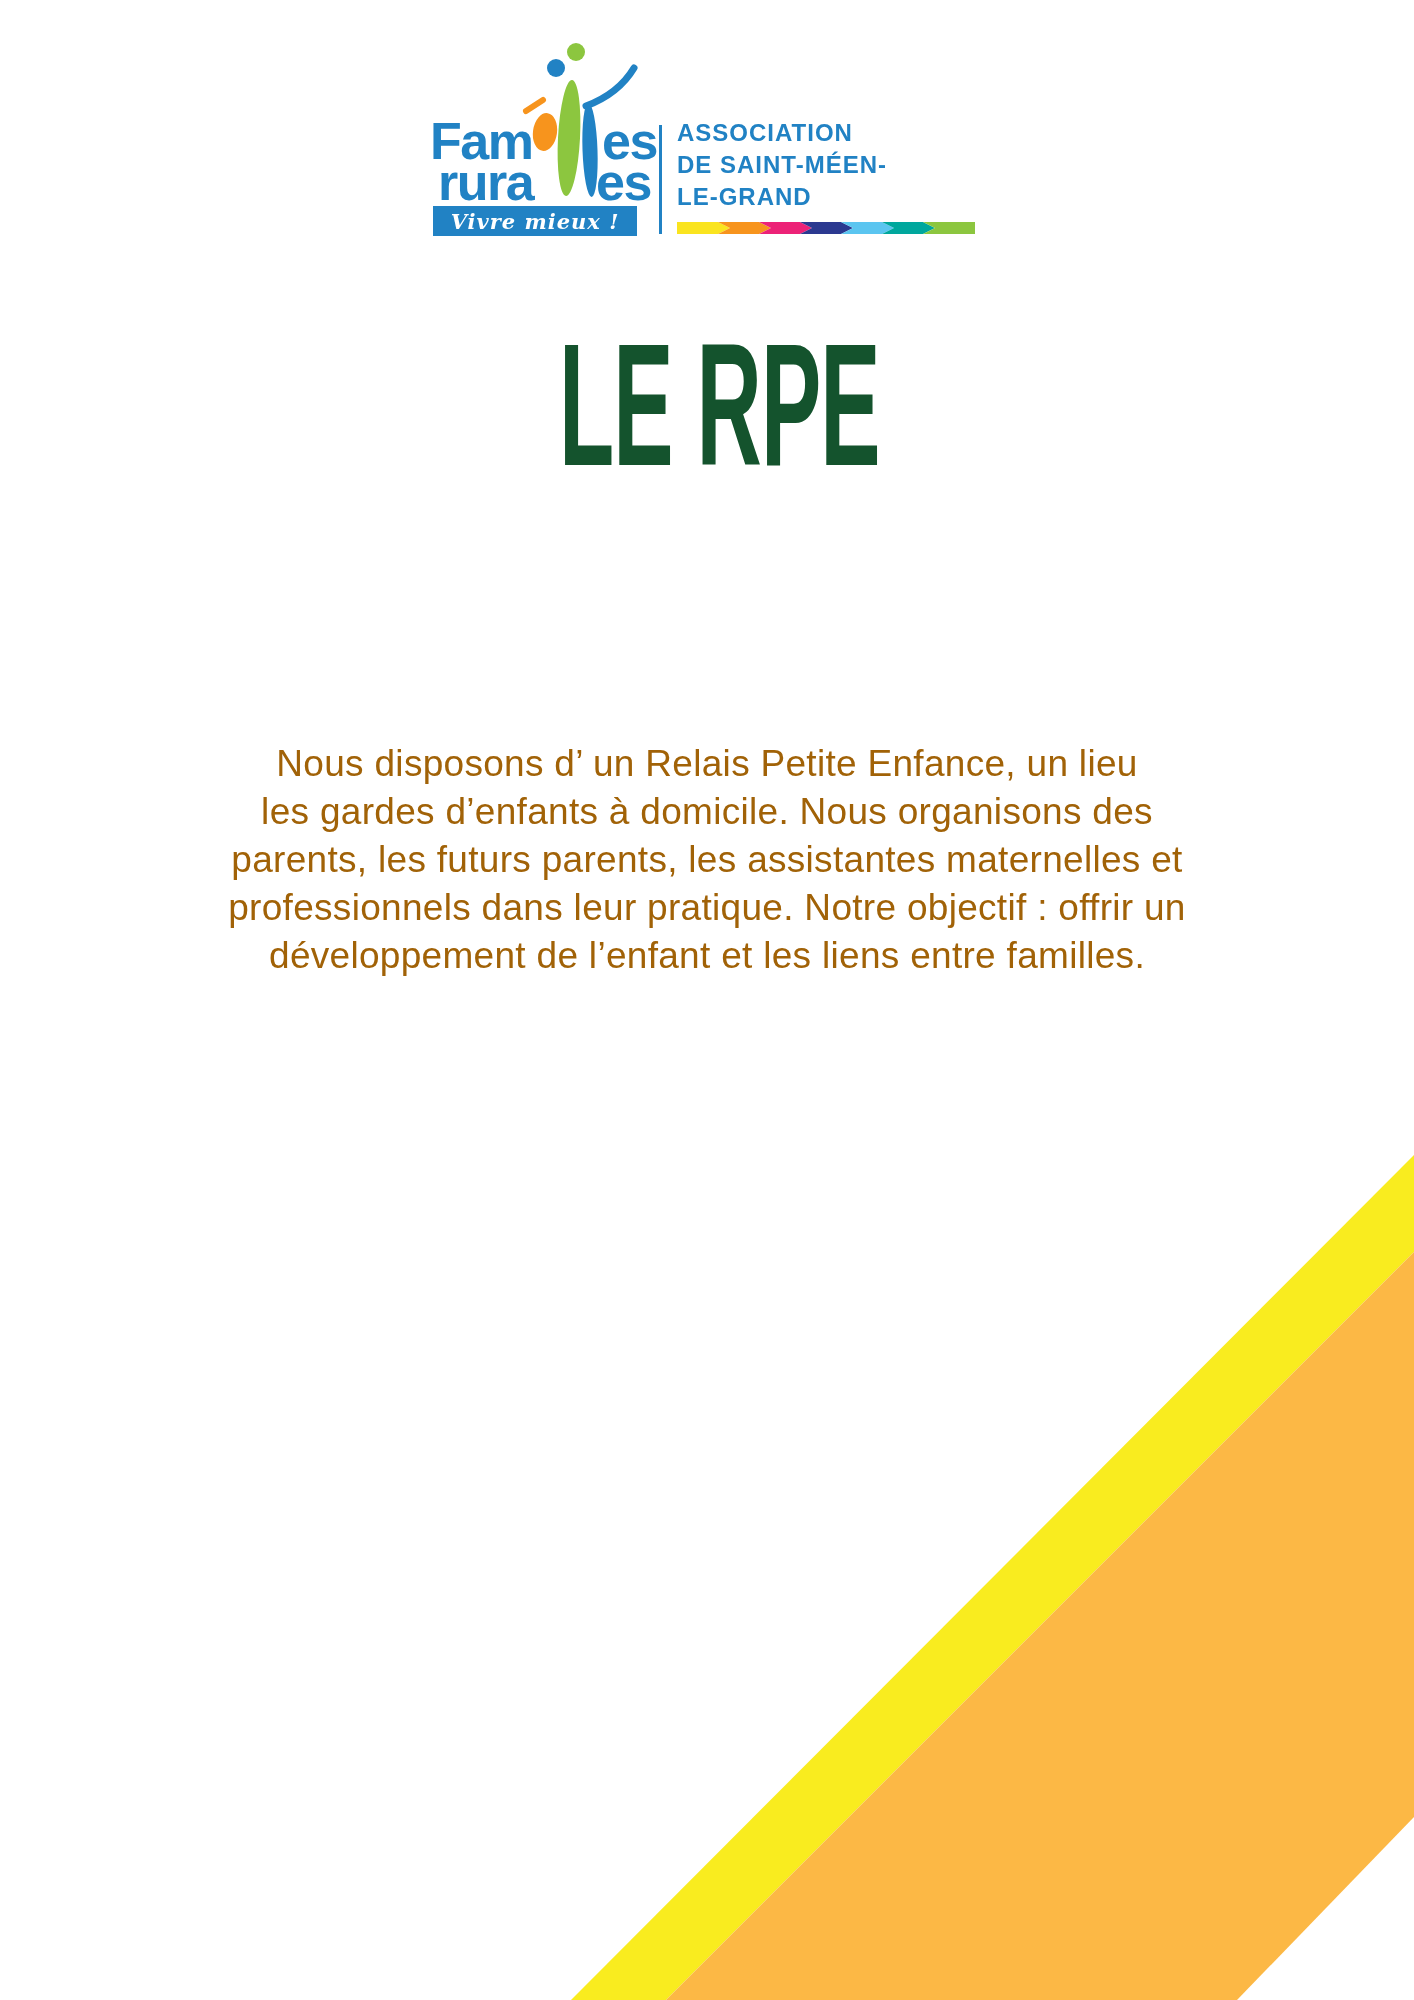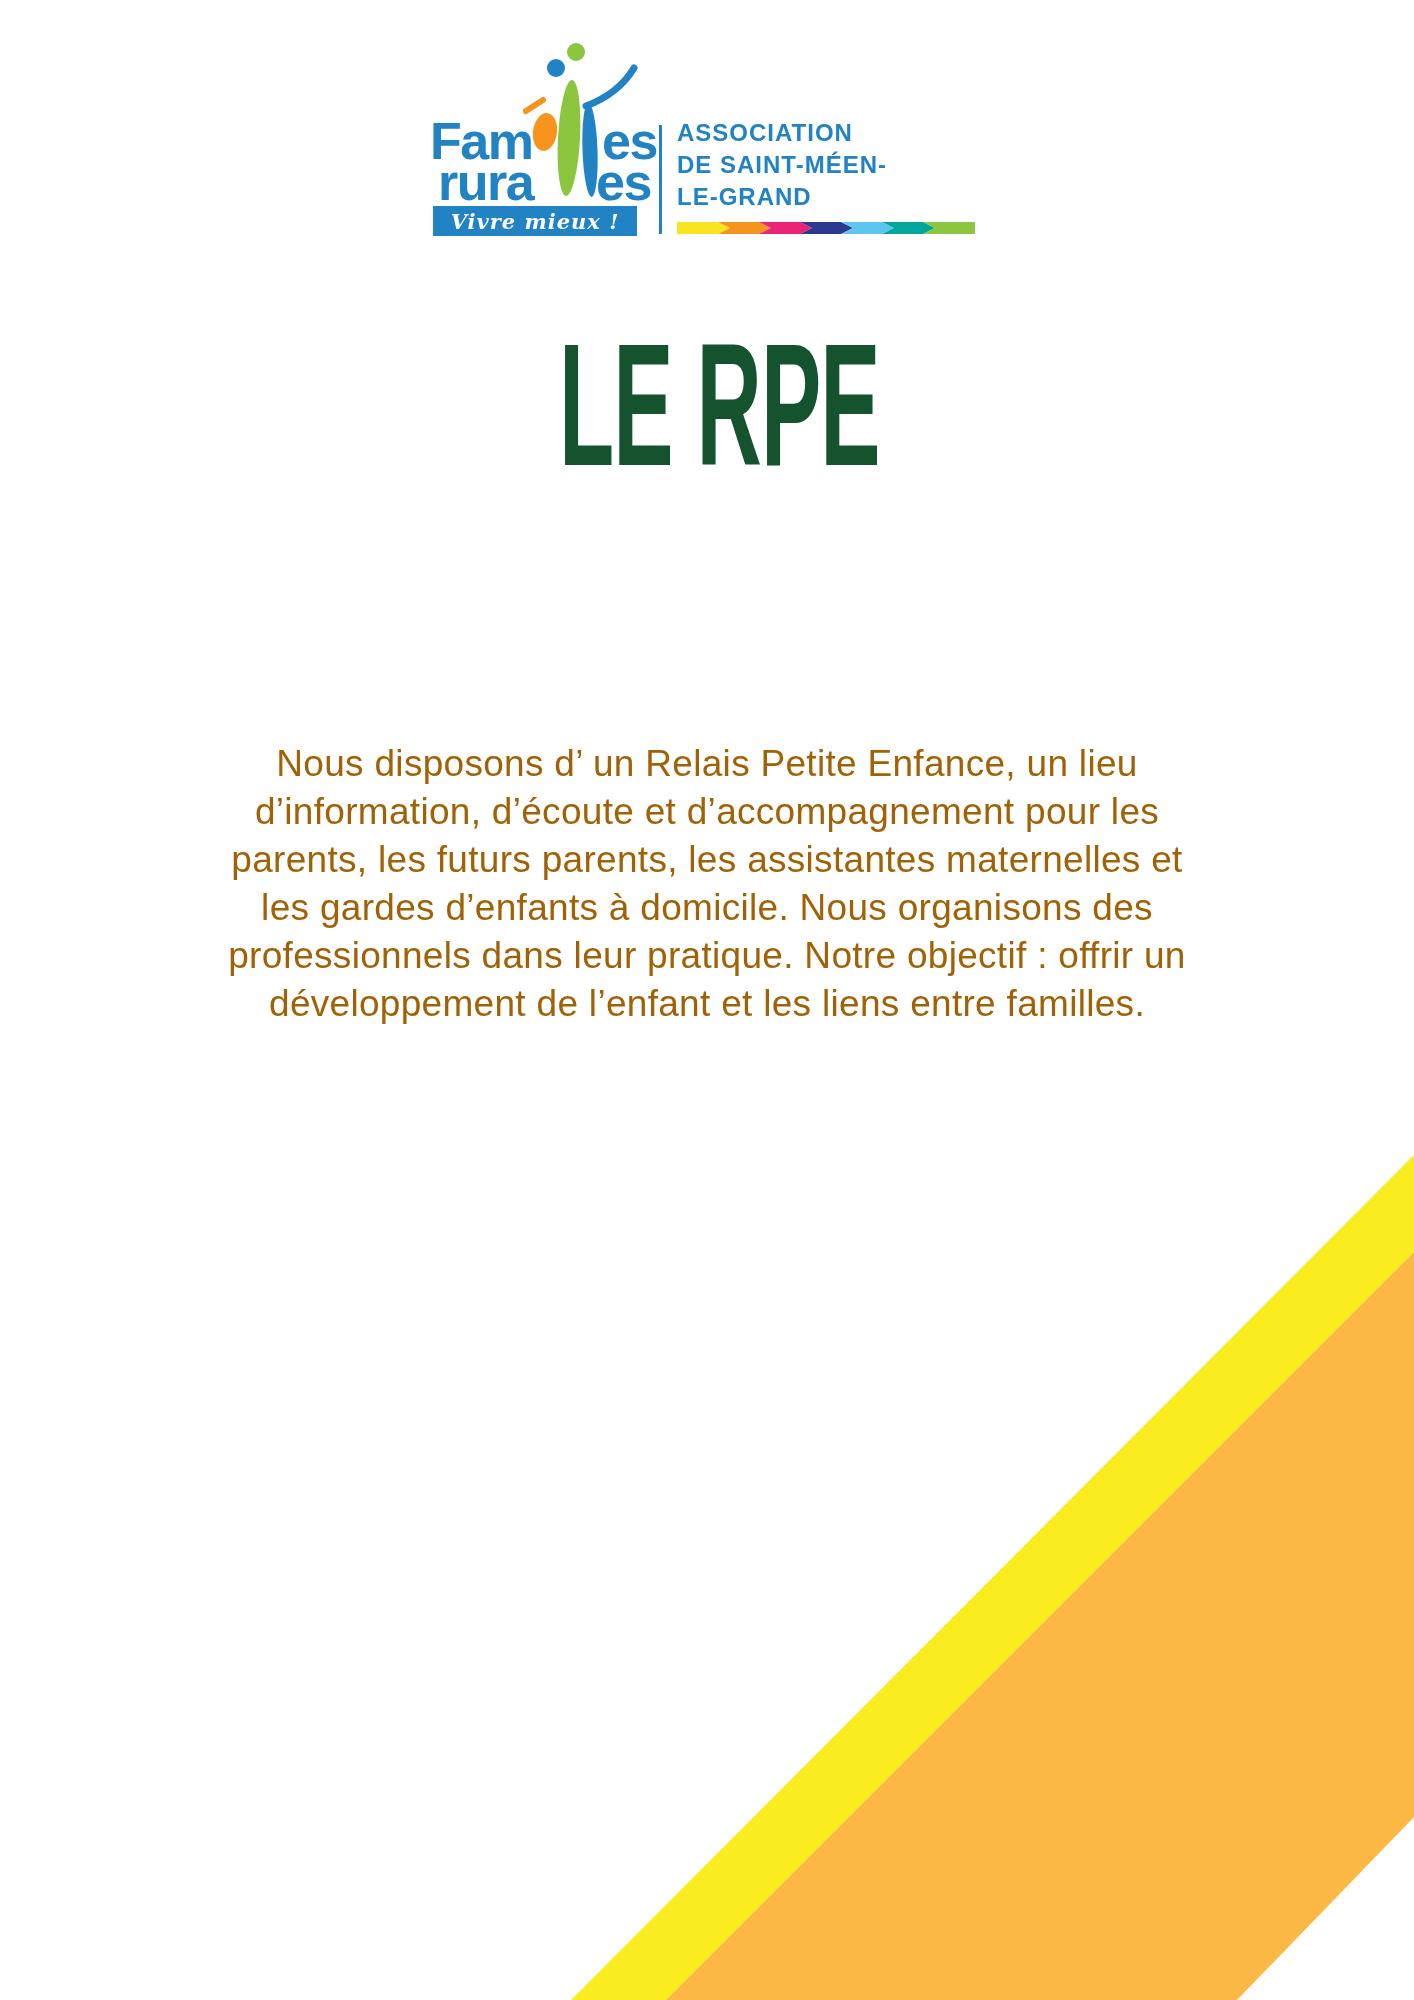--- a/index.html
+++ b/index.html
@@ -113,20 +113,19 @@
       </g>
     </g>
   </svg>
 
   <div class="page-title" style="color: #14532d;">
     <span class="squeeze">LE RPE</span>
   </div>
 
   <div class="paragraph" style="color: #a16207;">
     <div class="line">Nous disposons d’ un Relais Petite Enfance, un lieu</div>
-    <div class="line">d’information, d’écoute et d’accompagnement pour les</div>
+    <div class="line">les gardes d’enfants à domicile. Nous organisons des</div>
     <div class="line">parents, les futurs parents, les assistantes maternelles et</div>
-    <div class="line">les gardes d’enfants à domicile. Nous organisons des</div>
     <div class="line">professionnels dans leur pratique. Notre objectif : offrir un</div>
     <div class="line">développement de l’enfant et les liens entre familles.</div>
   </div>
 
 </div>
 
 </body></html>

